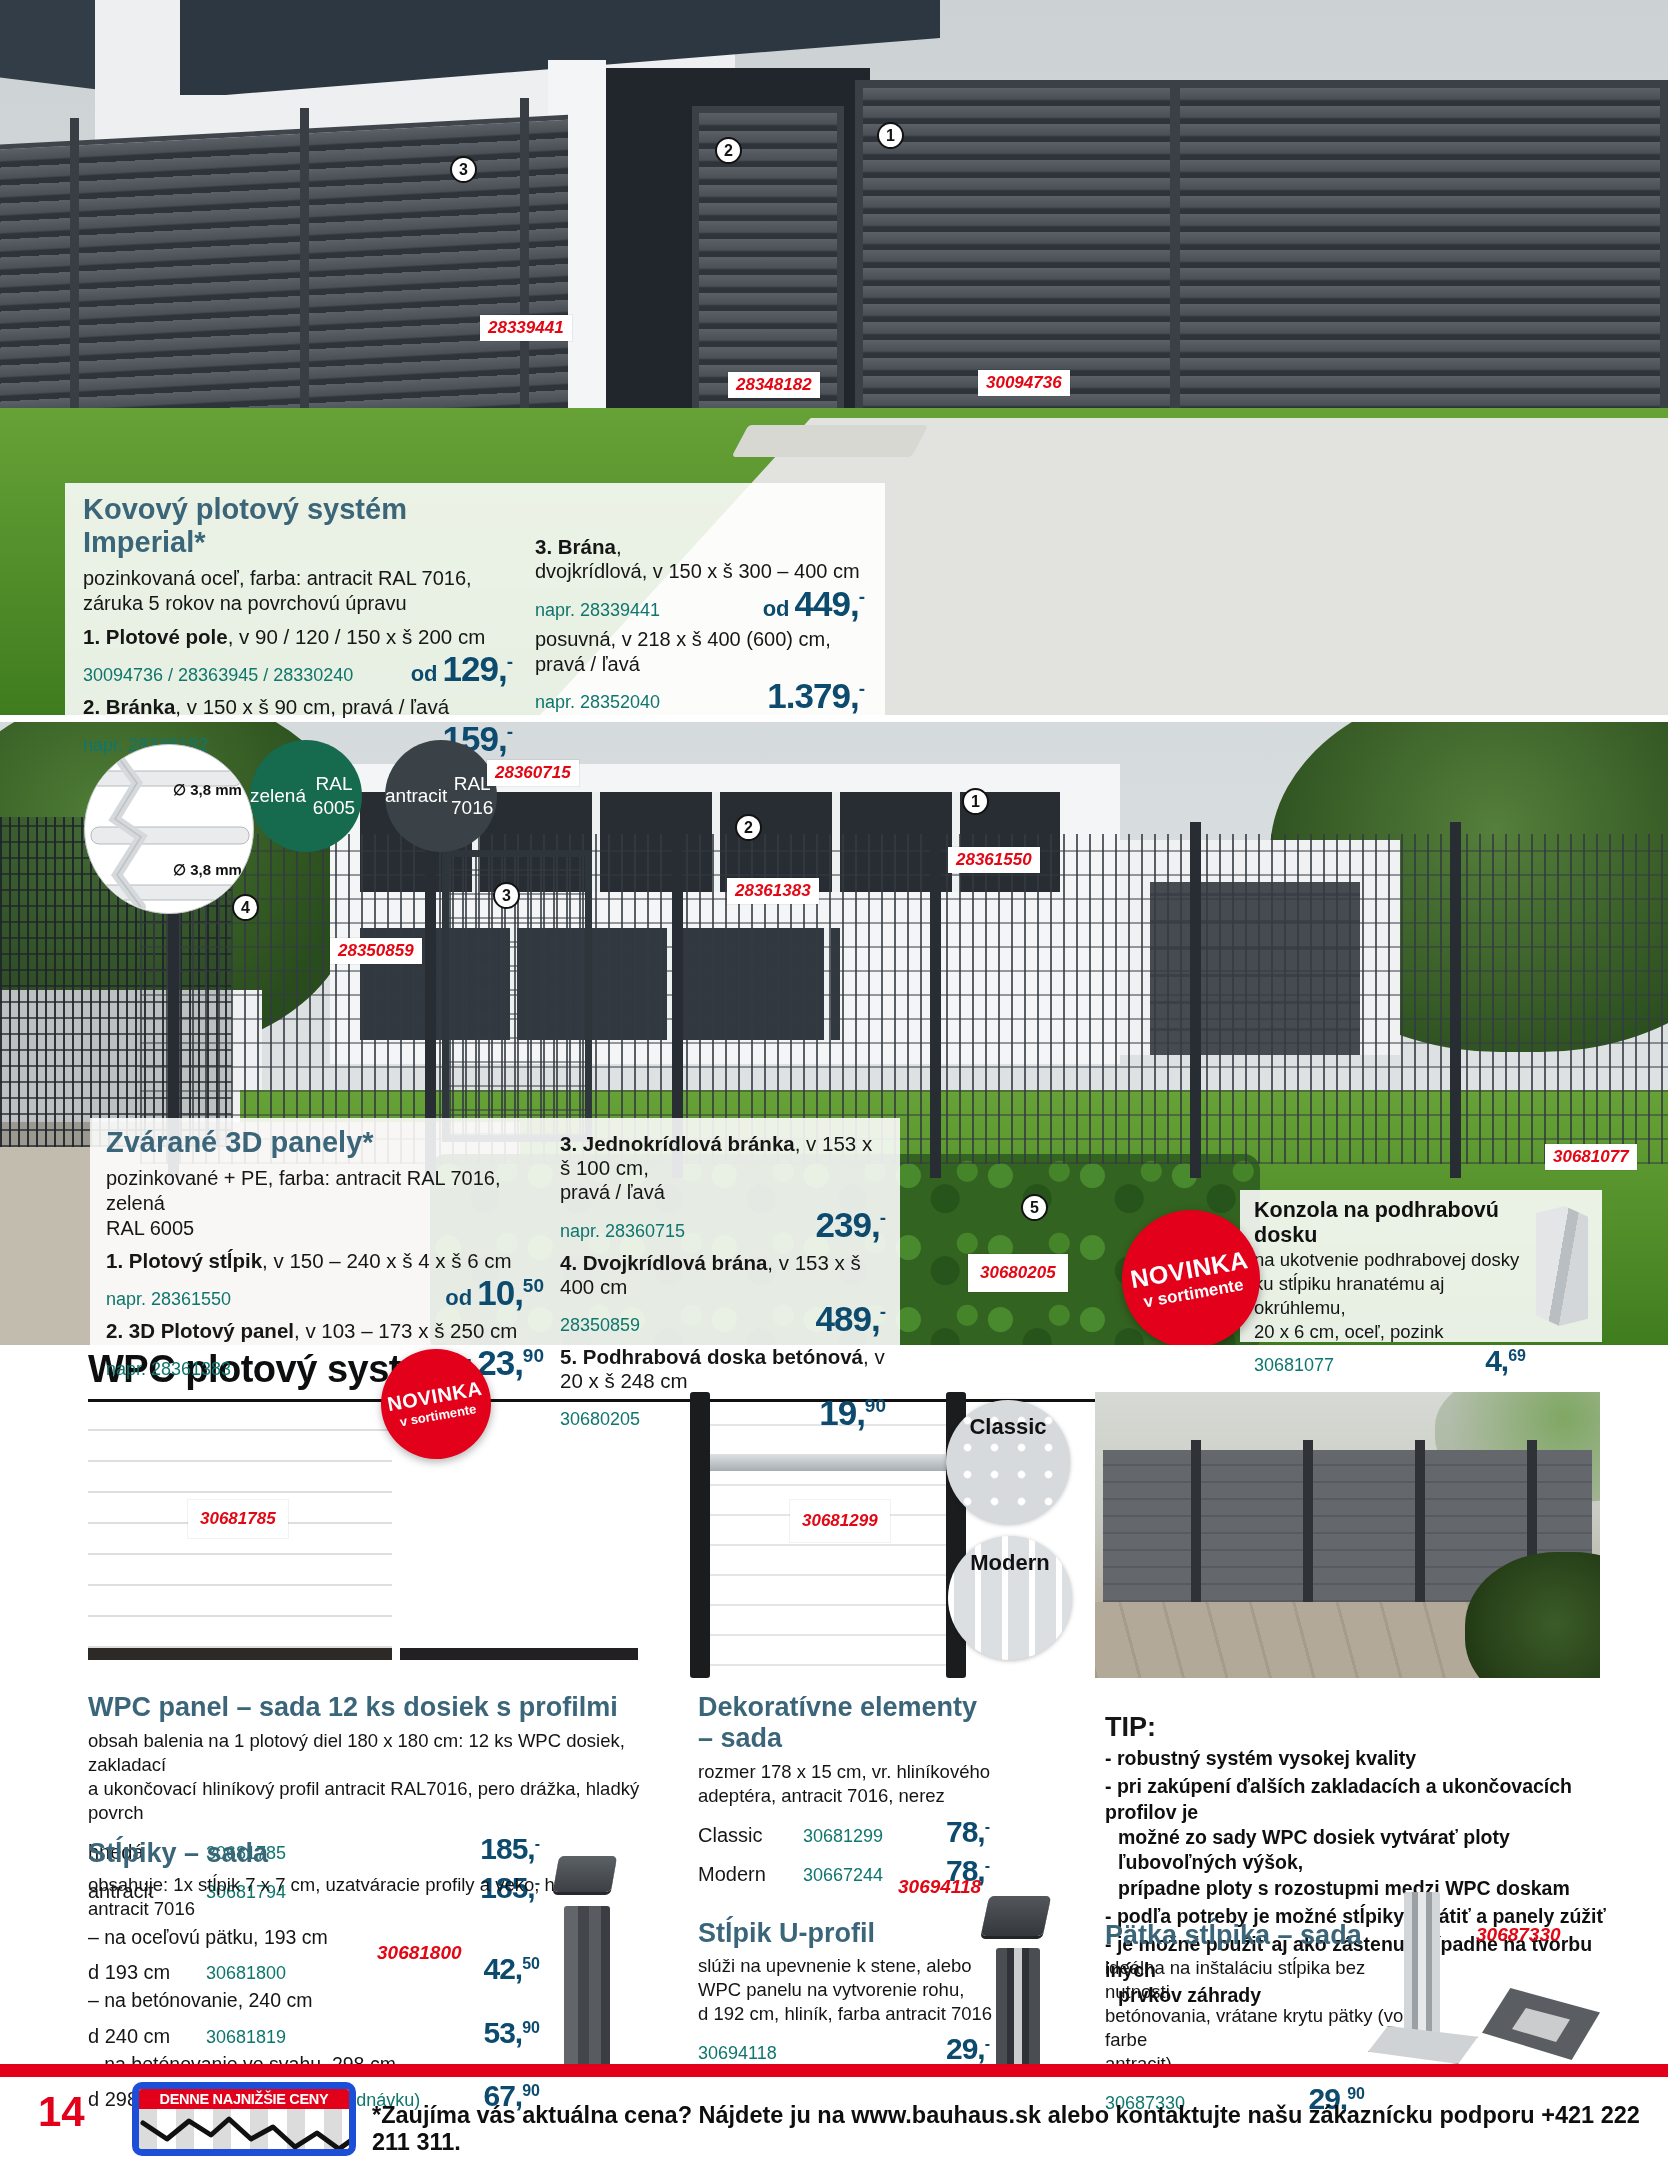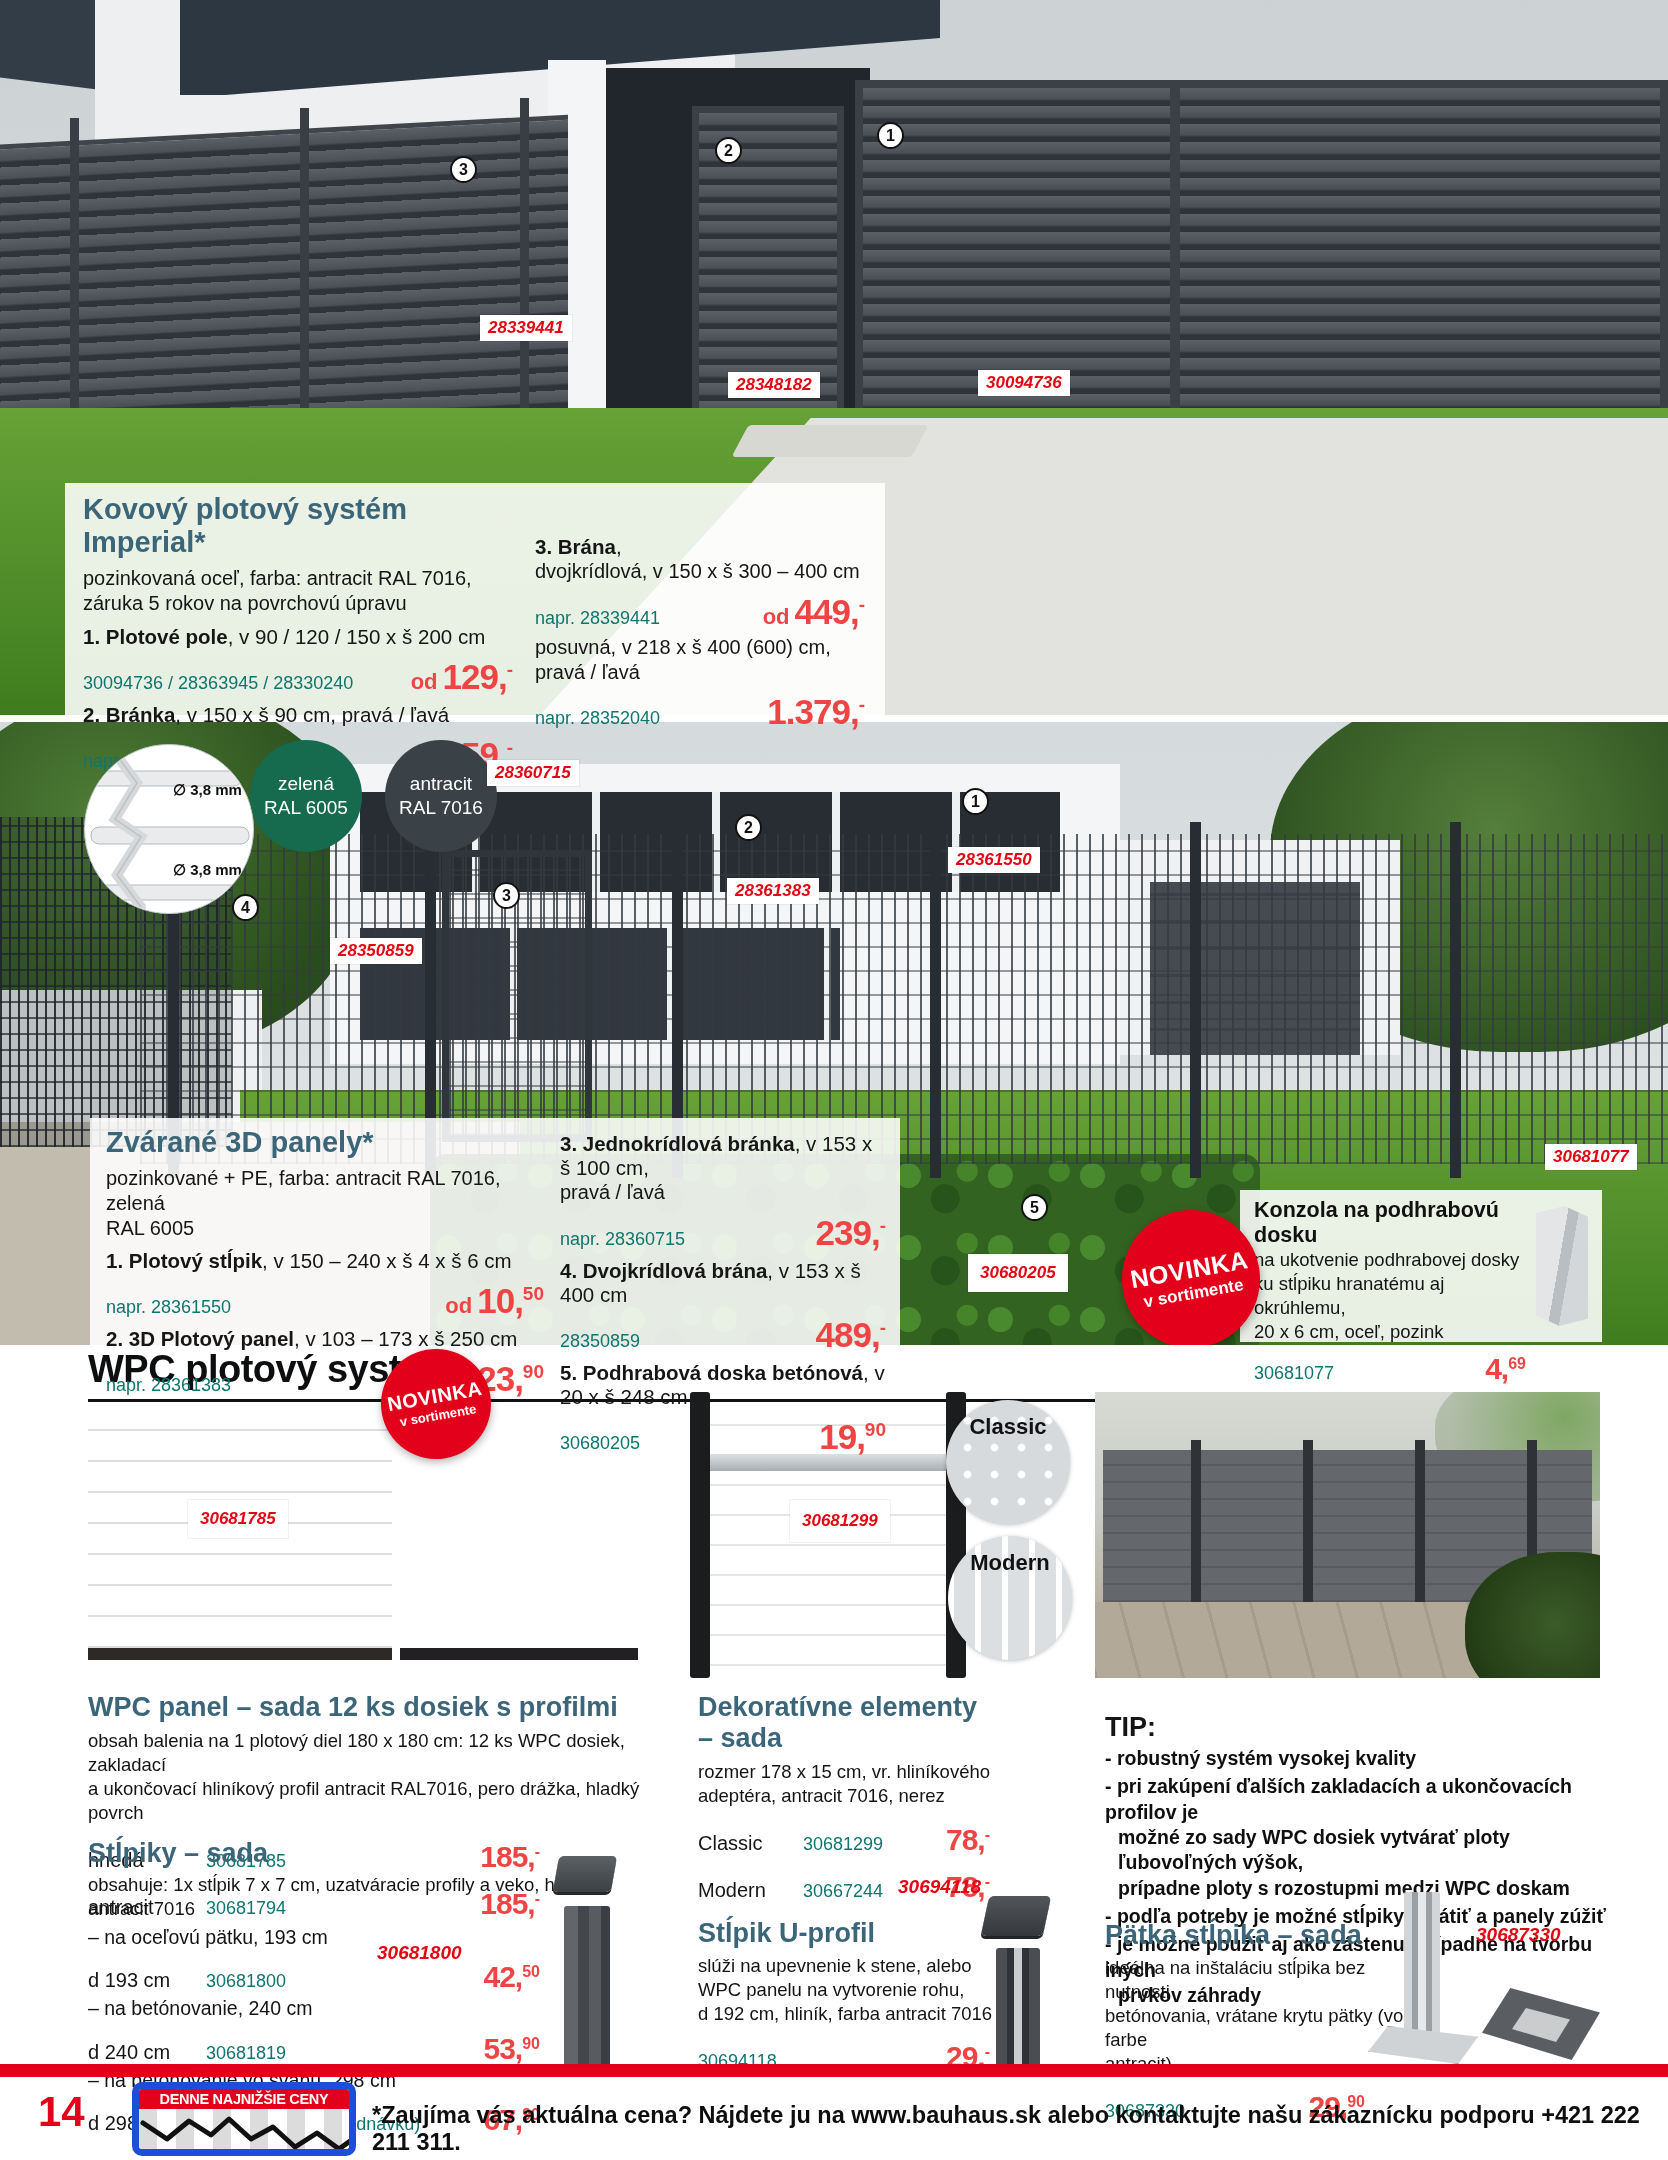--- a/index.html
+++ b/index.html
@@ -38,21 +38,21 @@
   .nov-sm .n1 { font-size:20px; } .nov-sm .n2 { font-size:13px; }
 
   
   .ovl { position:absolute; background:rgba(255,255,255,.88); z-index:20; }
   .ovl-title { font-size:29px; font-weight:bold; color:#3b6579; margin-bottom:7px; }
   .body20 { font-size:20px; line-height:1.24; }
   .itemline { font-size:20.5px; margin-top:9px; }
   .nm { font-weight:bold; }
   .prow { display:flex; justify-content:space-between; align-items:flex-end; margin-top:2px; }
   .code { font-size:18px; color:#0f766e; }
-  .price { font-weight:800; white-space:nowrap; color:#ef4444; line-height:1;margin-top:8px; }
+  .price { font-weight:800; white-space:nowrap; color:#0c4a6e; line-height:1; }
   .price .pre { font-size:22px; margin-right:5px; }
   .price .pi  { font-size:35px; letter-spacing:-1px; }
   .price .ps  { font-size:19px; position:relative; top:-13px; }
   .price.sm .pi { font-size:30px; } .price.sm .ps { font-size:16px; top:-10px; }
 
   
   .h1big { font-size:38px; font-weight:800; color:#0d0e0f; letter-spacing:-.5px; }
   .h2blue { font-size:27px; font-weight:bold; color:#3b6579; }
   .body18 { font-size:18.5px; line-height:1.3; color:#141414; }
   .grow { display:grid; grid-template-columns:118px 1fr auto; align-items:end; margin-top:9px; }
@@ -61,21 +61,21 @@
   .hang { padding-left:13px; }
 
   .deco-circle { position:absolute; border-radius:50%; z-index:26; box-shadow:0 1px 4px rgba(0,0,0,.25);
                  display:flex; justify-content:center; font-weight:bold; font-size:22px; color:#111;
                  padding-top:14px; }
   .c-classic { background:#d7dadc; background-image:radial-gradient(circle,#fff 3px,transparent 4.5px);
                background-size:27px 27px; background-position:8px 34px; }
   .c-modern  { background:#dcdfe1; background-image:repeating-linear-gradient(90deg,#fff 0 6px,transparent 6px 27px);
                }
 
-  .swatch { position:absolute; border-radius:50%; color:#fff; display:flex; flex-direction:column;
+  .swatch { position:absolute; border-radius:50%; color:#fff; display:flex; flex-direction:row;
             align-items:center; justify-content:center; text-align:center; z-index:25;
             font-size:19px; line-height:1.25; }
 
   .fsmall { font-size:15px; font-weight:bold; color:#111; }
 </style>
 </head>
 <body>
 
 <div class="page">
 

